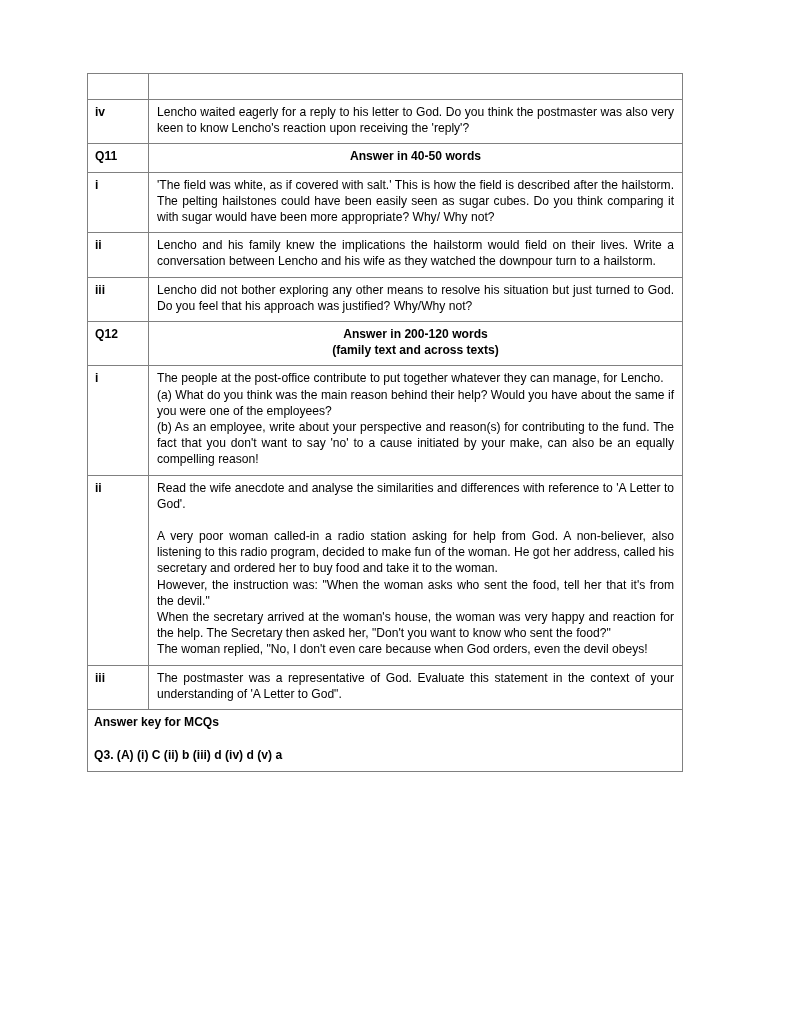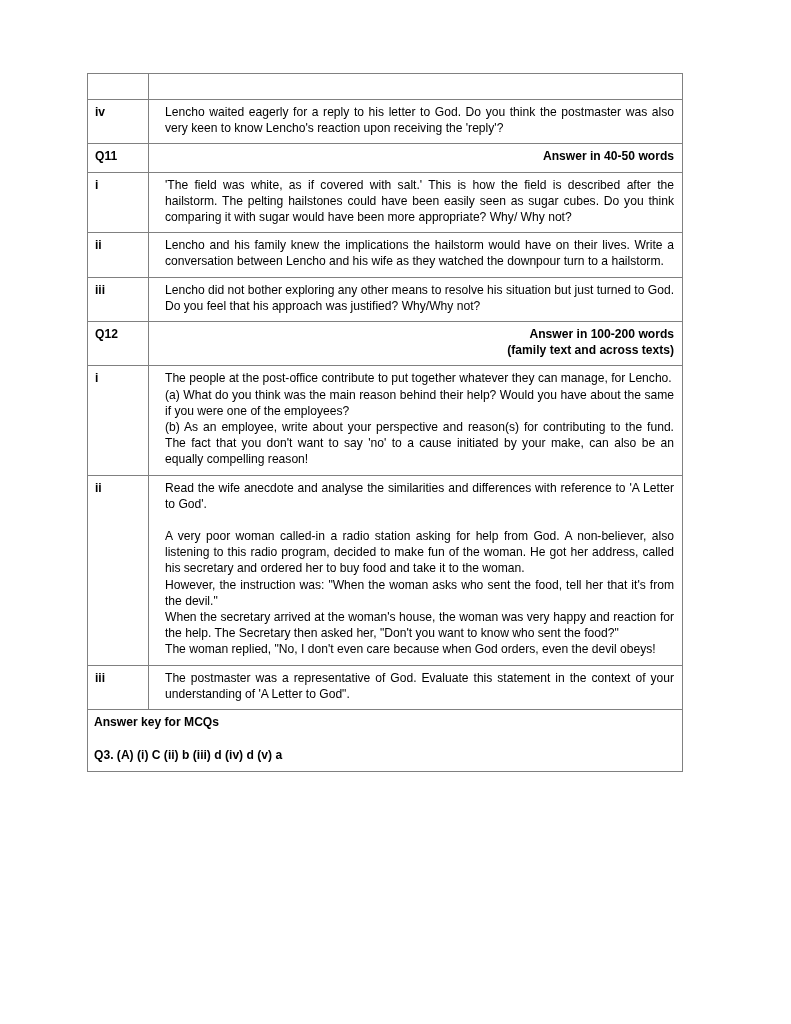--- a/index.html
+++ b/index.html
@@ -40,37 +40,37 @@
   }
   col.c-label { width: 61px; }
   col.c-body  { width: 534px; }
 
   td.label {
     font-weight: bold;
     text-align: left;
     padding-left: 7px;
   }
   td.body {
-    padding-left: 16px;
+    padding-left: 8px;
     padding-right: 8px;
   }
   td.body.bold, .bold {
     font-weight: bold;
   }
   td.spacer {
     height: 25px;
     padding: 0;
   }
   .p {
     margin: 0;
     text-align: justify;
     text-justify: inter-word;
   }
   .p.plain {
-    text-align: right;
+    text-align: center;
   }
   .gap {
     height: 16px;
   }
   .answerkey {
     padding: 3px 6px 10px 7px;
     text-align: left;
     margin-left: 40px;
   }
   .answerkey .p {
@@ -115,35 +115,35 @@
       <tr>
         <td class="label">i</td>
         <td class="body">
           <p class="p">'The field was white, as if covered with salt.' This is how the field is described after the hailstorm. The pelting hailstones could have been easily seen as sugar cubes. Do you think comparing it with sugar would have been more appropriate? Why/ Why not?</p>
         </td>
       </tr>
 
       <tr>
         <td class="label">ii</td>
         <td class="body">
-          <p class="p">Lencho and his family knew the implications the hailstorm would have on their lives. Write a conversation between Lencho and his wife as they watched the downpour turn to a hailstorm.</p>
+          <p class="p">Lencho and his family knew the implications the hailstorm would field on their lives. Write a conversation between Lencho and his wife as they watched the downpour turn to a hailstorm.</p>
         </td>
       </tr>
 
       <tr>
         <td class="label">iii</td>
         <td class="body">
           <p class="p">Lencho did not bother exploring any other means to resolve his situation but just turned to God. Do you feel that his approach was justified? Why/Why not?</p>
         </td>
       </tr>
 
       <tr>
         <td class="label">Q12</td>
         <td class="body bold">
-          <p class="p plain">Answer in 100-200 words</p>
+          <p class="p plain">Answer in 200-120 words</p>
           <p class="p plain">(family text and across texts)</p>
         </td>
       </tr>
 
       <tr>
         <td class="label">i</td>
         <td class="body">
           <p class="p">The people at the post-office contribute to put together whatever they can manage, for Lencho.</p>
           <p class="p">(a) What do you think was the main reason behind their help? Would you have about the same if you were one of the employees?</p>
           <p class="p">(b) As an employee, write about your perspective and reason(s) for contributing to the fund. The fact that you don't want to say 'no' to a cause initiated by your make, can also be an equally compelling reason!</p>

